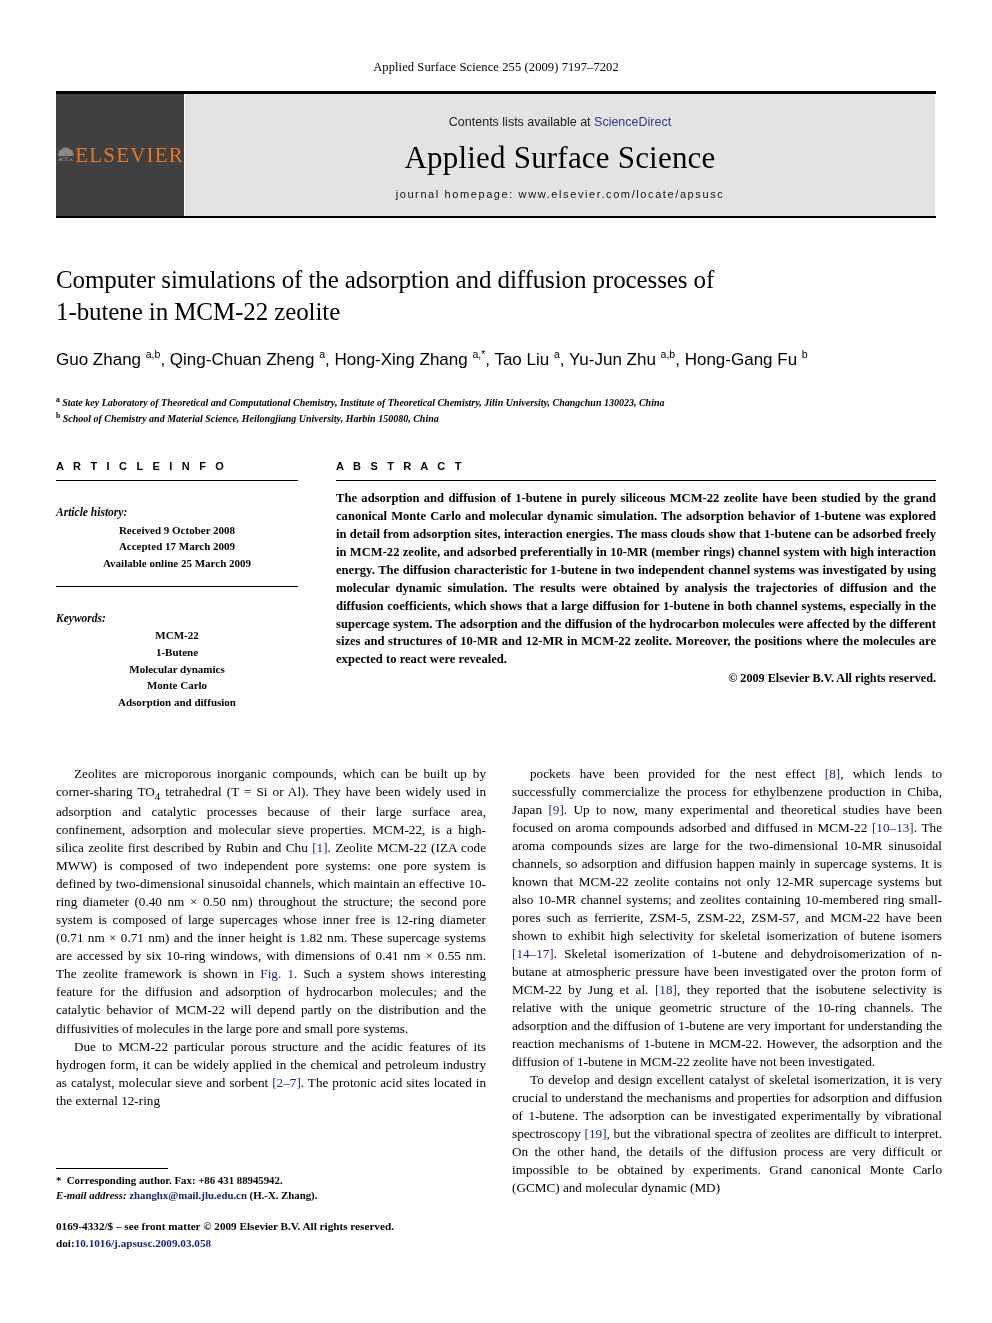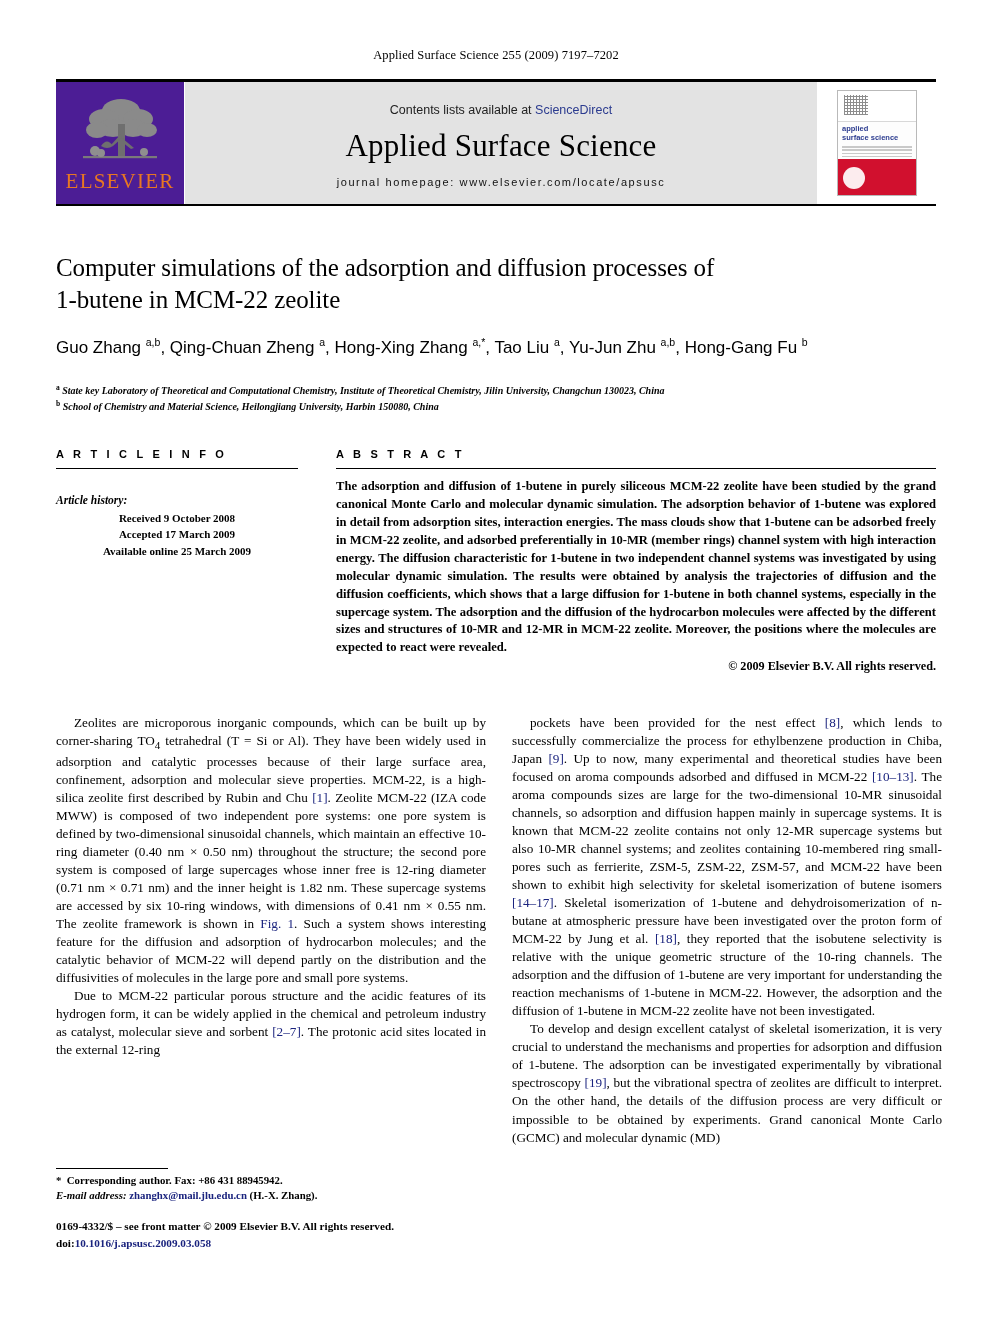--- a/index.html
+++ b/index.html
@@ -13,21 +13,21 @@
     font-family: "Liberation Serif", serif;
     color: #000000;
     position: relative;
     overflow: hidden;
   }
   .page {
     width: 992px;
     height: 1037px;
     position: relative;
     box-sizing: border-box;
-    padding: 0 56px;
+    padding: 12px 56px;
   }
 
   
   .running-head {
     text-align: center;
     font-size: 12.5px;
     padding-top: 48px;
     letter-spacing: 0.1px;
   }
 
@@ -37,24 +37,23 @@
     border-top: 3px solid #000;
     border-bottom: 2px solid #000;
     display: flex;
     align-items: stretch;
     height: 122px;
   }
   .mast-logo {
     width: 128px;
     flex: 0 0 128px;
     display: flex;
-    flex-direction: column;
     align-items: center;
     justify-content: center;
-    background: #4c1d95;
+    background: #404040;
   }
   .tree-svg { display: block; }
   .elsevier-word {
     font-family: "Liberation Serif", serif;
     color: #E87722;
     font-size: 21px;
     letter-spacing: 1.2px;
     line-height: 1;
     margin-top: 1px;
   }
@@ -314,41 +313,20 @@
     </div>
 
     <div class="mast-center">
       <div class="contents-line">
         <span>Contents lists available at </span><span class="sd">ScienceDirect</span>
       </div>
       <div class="journal-title">Applied Surface Science</div>
       <div class="homepage-line">journal homepage: www.elsevier.com/locate/apsusc</div>
     </div>
 
-    <div class="mast-cover">
-      <div class="cover-thumb">
-        <div class="cover-top">
-          <div class="cover-hatch"></div>
-        </div>
-        <div class="cover-title">
-          <div>applied</div>
-          <div>surface science</div>
-        </div>
-        <div class="cover-body">
-          <div class="cover-line"></div>
-            <div class="cover-line"></div>
-          <div class="cover-line"></div>
-            <div class="cover-line"></div>
-          <div class="cover-line"></div>
-        </div>
-        <div class="cover-red">
-          <div class="cover-red-inner"></div>
-        </div>
-      </div>
-    </div>
   </div>
 
   <div class="title-block">
     <h1 class="art-title">
       <span>Computer simulations of the adsorption and diffusion processes of</span><br>
       <span>1-butene in MCM-22 zeolite</span>
     </h1>
     <div class="authors">Guo Zhang <sup>a,b</sup>, Qing-Chuan Zheng <sup>a</sup>, Hong-Xing Zhang <sup>a,*</sup>, Tao Liu <sup>a</sup>, Yu-Jun Zhu <sup>a,b</sup>, Hong-Gang Fu <sup>b</sup></div>
     <div class="affils">
       <div><sup>a</sup> <span>State key Laboratory of Theoretical and Computational Chemistry, Institute of Theoretical Chemistry, Jilin University, Changchun 130023, China</span></div>
@@ -360,20 +338,28 @@
 
     <div class="col-info">
       <div class="sec-head">A R T I C L E  I N F O</div>
       <div class="rule-top"></div>
       <div class="info-group">
         <div class="info-label">Article history:</div>
         <div class="info-line">Received 9 October 2008</div>
         <div class="info-line">Accepted 17 March 2009</div>
         <div class="info-line">Available online 25 March 2009</div>
       </div>
+      <div class="info-group second">
+        <div class="info-label">Keywords:</div>
+        <div class="info-line">MCM-22</div>
+        <div class="info-line">1-Butene</div>
+        <div class="info-line">Molecular dynamics</div>
+        <div class="info-line">Monte Carlo</div>
+        <div class="info-line">Adsorption and diffusion</div>
+      </div>
     </div>
 
     <div class="col-abstract">
       <div class="sec-head">A B S T R A C T</div>
       <div class="abstract-body">The adsorption and diffusion of 1-butene in purely siliceous MCM-22 zeolite have been studied by the grand canonical Monte Carlo and molecular dynamic simulation. The adsorption behavior of 1-butene was explored in detail from adsorption sites, interaction energies. The mass clouds show that 1-butene can be adsorbed freely in MCM-22 zeolite, and adsorbed preferentially in 10-MR (member rings) channel system with high interaction energy. The diffusion characteristic for 1-butene in two independent channel systems was investigated by using molecular dynamic simulation. The results were obtained by analysis the trajectories of diffusion and the diffusion coefficients, which shows that a large diffusion for 1-butene in both channel systems, especially in the supercage system. The adsorption and the diffusion of the hydrocarbon molecules were affected by the different sizes and structures of 10-MR and 12-MR in MCM-22 zeolite. Moreover, the positions where the molecules are expected to react were revealed.</div>
       <div class="copyright">© 2009 Elsevier B.V. All rights reserved.</div>
     </div>
   </div>
 
   <div class="body-cols">

